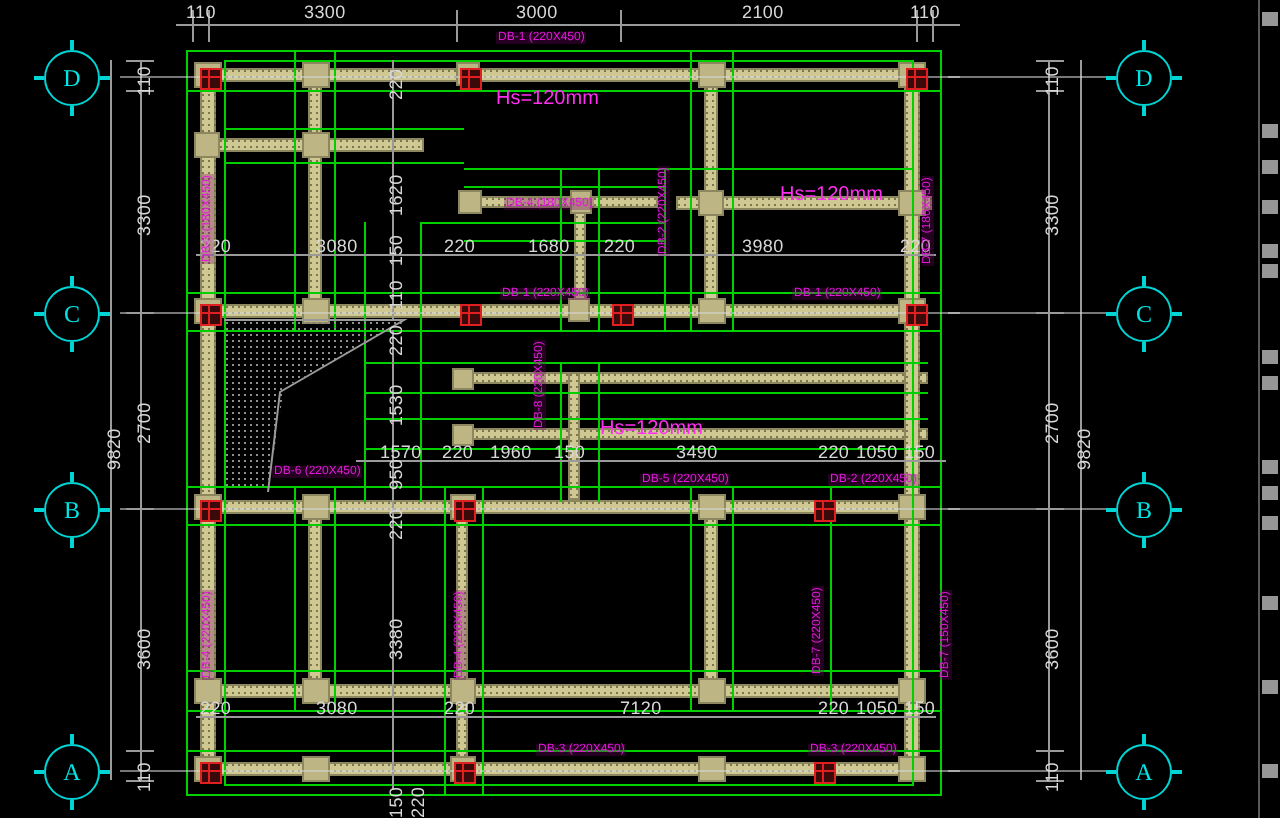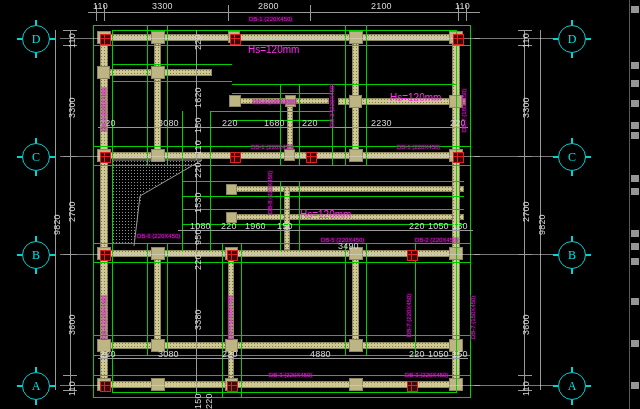--- a/index.html
+++ b/index.html
@@ -302,21 +302,21 @@
     <div class="node" style="left:411px;top:254px;"></div>
     <div class="node" style="left:104px;top:385px;"></div>
     <div class="node" style="left:231px;top:385px;"></div>
     <div class="node" style="left:411px;top:385px;"></div>
   </div>
 
   <div>
 
     <div class="dimtxt" style="left:93px;top:2px;">110</div>
     <div class="dimtxt" style="left:152px;top:2px;">3300</div>
-    <div class="dimtxt" style="left:258px;top:2px;">2800</div>
+    <div class="dimtxt" style="left:258px;top:2px;">3000</div>
     <div class="dimtxt" style="left:371px;top:2px;">2100</div>
     <div class="dimtxt" style="left:455px;top:2px;">110</div>
 
     <div class="dimtxt v" style="left:68px;top:48px;">110</div>
     <div class="dimtxt v" style="left:68px;top:118px;">3300</div>
     <div class="dimtxt v" style="left:68px;top:222px;">2700</div>
     <div class="dimtxt v" style="left:68px;top:335px;">3600</div>
     <div class="dimtxt v" style="left:68px;top:396px;">110</div>
     <div class="dimtxt v" style="left:53px;top:235px;">9820</div>
 
@@ -325,36 +325,36 @@
     <div class="dimtxt v" style="left:522px;top:222px;">2700</div>
     <div class="dimtxt v" style="left:522px;top:335px;">3600</div>
     <div class="dimtxt v" style="left:522px;top:396px;">110</div>
     <div class="dimtxt v" style="left:538px;top:235px;">9820</div>
 
     <div class="dimtxt" style="left:100px;top:119px;">220</div>
     <div class="dimtxt" style="left:158px;top:119px;">3080</div>
     <div class="dimtxt" style="left:222px;top:119px;">220</div>
     <div class="dimtxt" style="left:264px;top:119px;">1680</div>
     <div class="dimtxt" style="left:302px;top:119px;">220</div>
-    <div class="dimtxt" style="left:371px;top:119px;">2230</div>
+    <div class="dimtxt" style="left:371px;top:119px;">3980</div>
     <div class="dimtxt" style="left:450px;top:119px;">220</div>
 
-    <div class="dimtxt" style="left:190px;top:222px;">1080</div>
+    <div class="dimtxt" style="left:190px;top:222px;">1570</div>
     <div class="dimtxt" style="left:221px;top:222px;">220</div>
     <div class="dimtxt" style="left:245px;top:222px;">1960</div>
     <div class="dimtxt" style="left:277px;top:222px;">150</div>
-    <div class="dimtxt" style="left:338px;top:222px;margin-top:20px;">3490</div>
+    <div class="dimtxt" style="left:338px;top:222px;">3490</div>
     <div class="dimtxt" style="left:409px;top:222px;">220</div>
     <div class="dimtxt" style="left:428px;top:222px;">1050</div>
     <div class="dimtxt" style="left:452px;top:222px;">150</div>
 
     <div class="dimtxt" style="left:100px;top:350px;">220</div>
     <div class="dimtxt" style="left:158px;top:350px;">3080</div>
     <div class="dimtxt" style="left:222px;top:350px;">220</div>
-    <div class="dimtxt" style="left:310px;top:350px;">4880</div>
+    <div class="dimtxt" style="left:310px;top:350px;">7120</div>
     <div class="dimtxt" style="left:409px;top:350px;">220</div>
     <div class="dimtxt" style="left:428px;top:350px;">1050</div>
     <div class="dimtxt" style="left:452px;top:350px;">150</div>
 
     <div class="dimtxt v" style="left:194px;top:50px;">220</div>
     <div class="dimtxt v" style="left:194px;top:108px;">1620</div>
     <div class="dimtxt v" style="left:194px;top:133px;">150</div>
     <div class="dimtxt v" style="left:194px;top:155px;">110</div>
     <div class="dimtxt v" style="left:194px;top:178px;">220</div>
 

